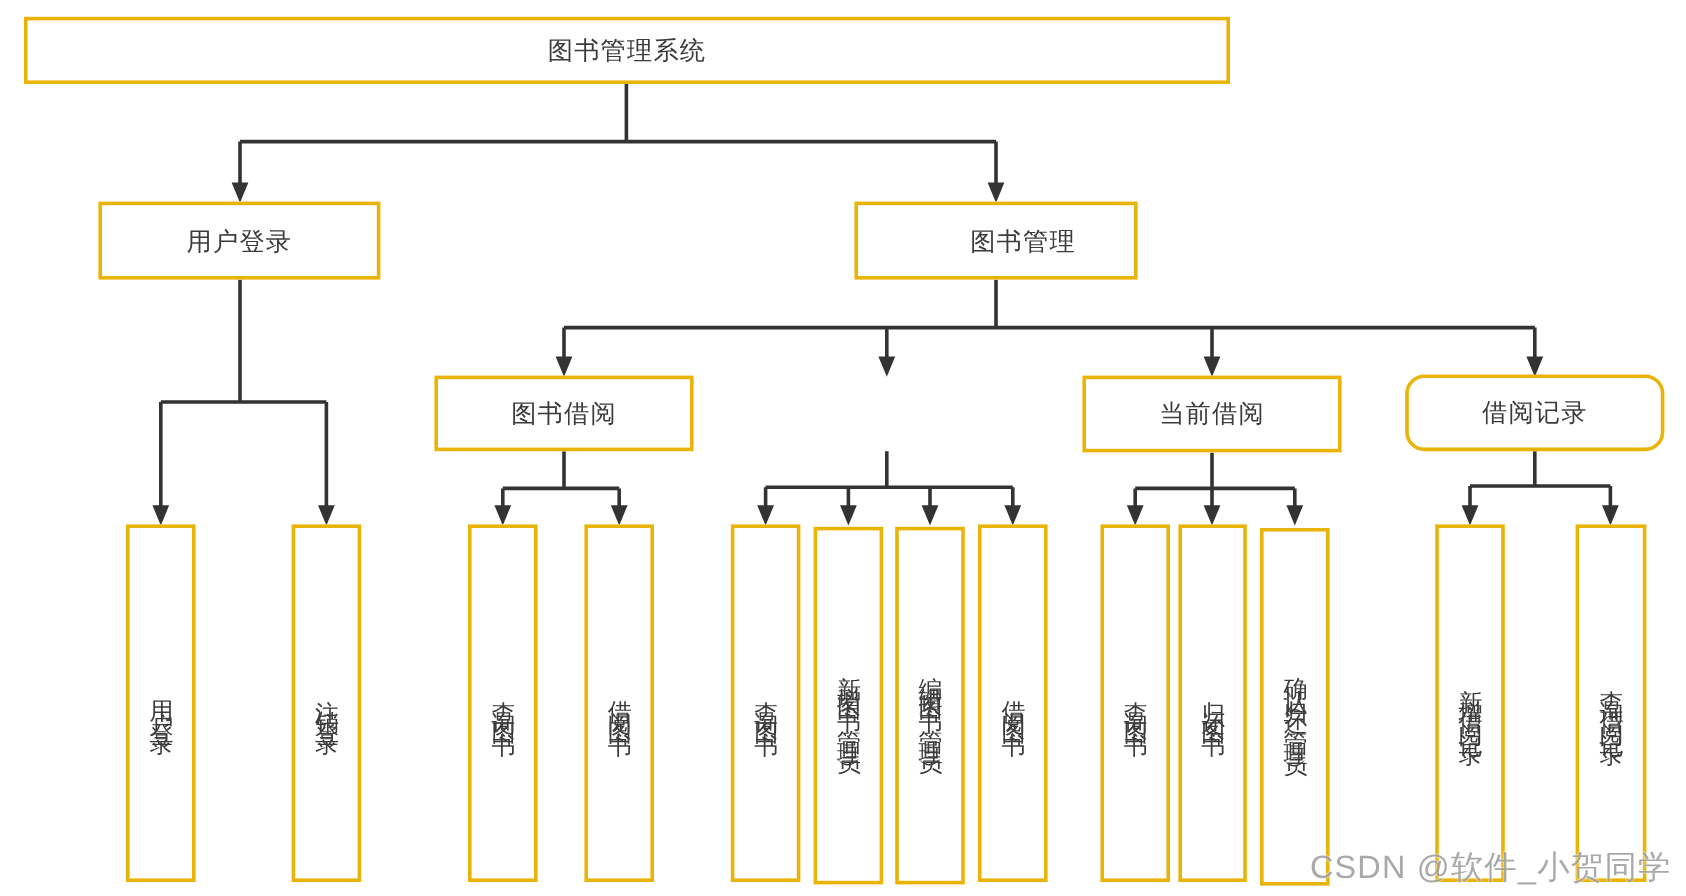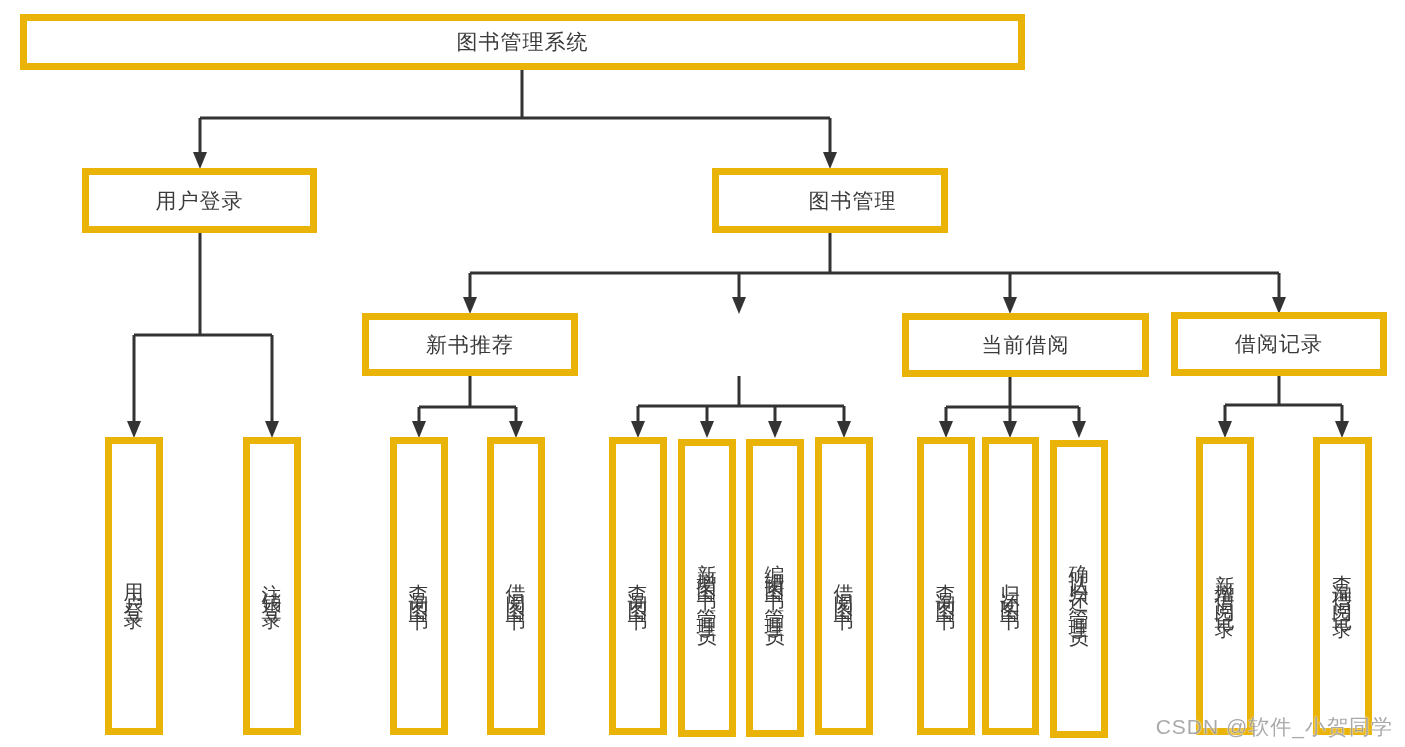--- a/index.html
+++ b/index.html
@@ -8,40 +8,40 @@
     position:relative;
     width:1405px; height:747px;
     background:#ffffff;
     overflow:hidden;
   }
   svg.edges { position:absolute; left:0; top:0; z-index:1; }
   .node {
     position:absolute;
     box-sizing:border-box;
     background:#ffffff;
-    border:7px solid #eab308;
+    border:3px solid #eab308;
     color:#3b3b3b;
     display:flex;
     align-items:center;
     justify-content:center;
     z-index:2;
   }
   .hbox { font-size:21px; letter-spacing:1px; }
   .vbox .vtext {
     writing-mode:vertical-rl;
     text-orientation:mixed;
     font-size:20px;
     letter-spacing:9px;
     line-height:1;
     white-space:nowrap;
   }
   .watermark {
     position:absolute;
     right:12px; bottom:6px;
-    font-size:21px;
+    font-size:27px;
     color:#9e9e9e;
     opacity:0.88;
     z-index:5;
     text-shadow:0 0 2px #ffffff, 0 0 1px #ffffff;
     letter-spacing:1px;
   }
 </style>
 </head>
 <body>
 
@@ -81,23 +81,23 @@
     <path d="M1279 376 V405 M1225 405 H1342 M1225 405 V423 M1342 405 V423"></path>
     <polygon fill="#333333" stroke="none" points="1218,421 1232,421 1225,438"></polygon>
     <polygon fill="#333333" stroke="none" points="1335,421 1349,421 1342,438"></polygon>
   </svg>
 
   <div class="node hbox" style="left:20px; top:14px; width:1005px; height:56px;">图书管理系统</div>
 
   <div class="node hbox" style="left:82px; top:168px; width:235px; height:65px;">用户登录</div>
   <div class="node hbox" style="left:712px; top:168px; width:236px; height:65px;padding-left:45px;">图书管理</div>
 
-  <div class="node hbox" style="left:362px; top:313px; width:216px; height:63px;">新书推荐</div>
-  <div class="node hbox" style="left:902px; top:313px; width:247px; height:64px;">当前借阅</div>
-  <div class="node hbox" style="left:1171px; top:312px; width:216px; height:64px;">借阅记录</div>
+  <div class="node hbox" style="left:362px; top:313px; width:216px; height:63px;">图书借阅</div>
+  <div class="node hbox" style="left:902px; top:313px; width:216px; height:64px;">当前借阅</div>
+  <div class="node hbox" style="left:1171px; top:312px; width:216px; height:64px;border-radius:16px;">借阅记录</div>
 
   <div class="node vbox" style="left:105px; top:437px; width:58px; height:298px;">
     <span class="vtext">用户登录</span>
   </div>
   <div class="node vbox" style="left:243px; top:437px; width:58px; height:298px;">
     <span class="vtext">注销登录</span>
   </div>
 
   <div class="node vbox" style="left:390px; top:437px; width:58px; height:298px;">
     <span class="vtext">查询图书</span>

